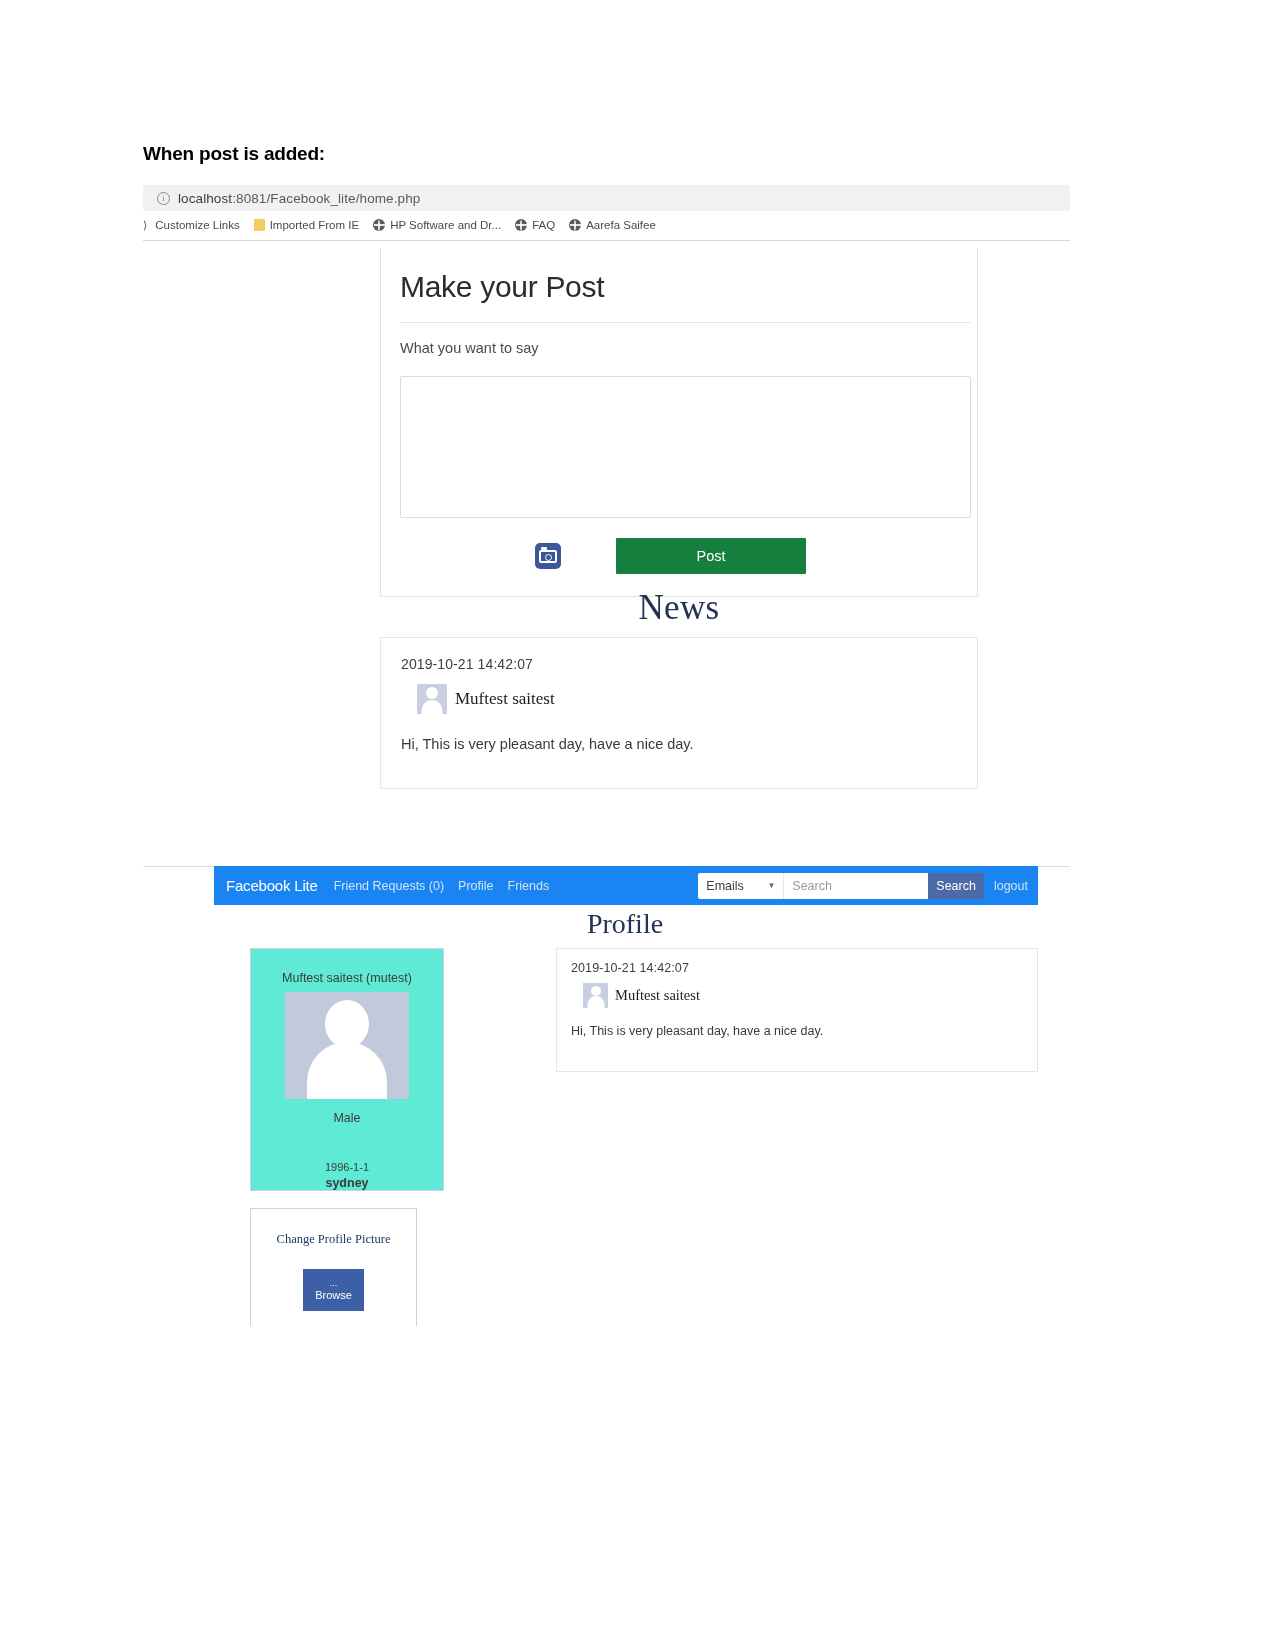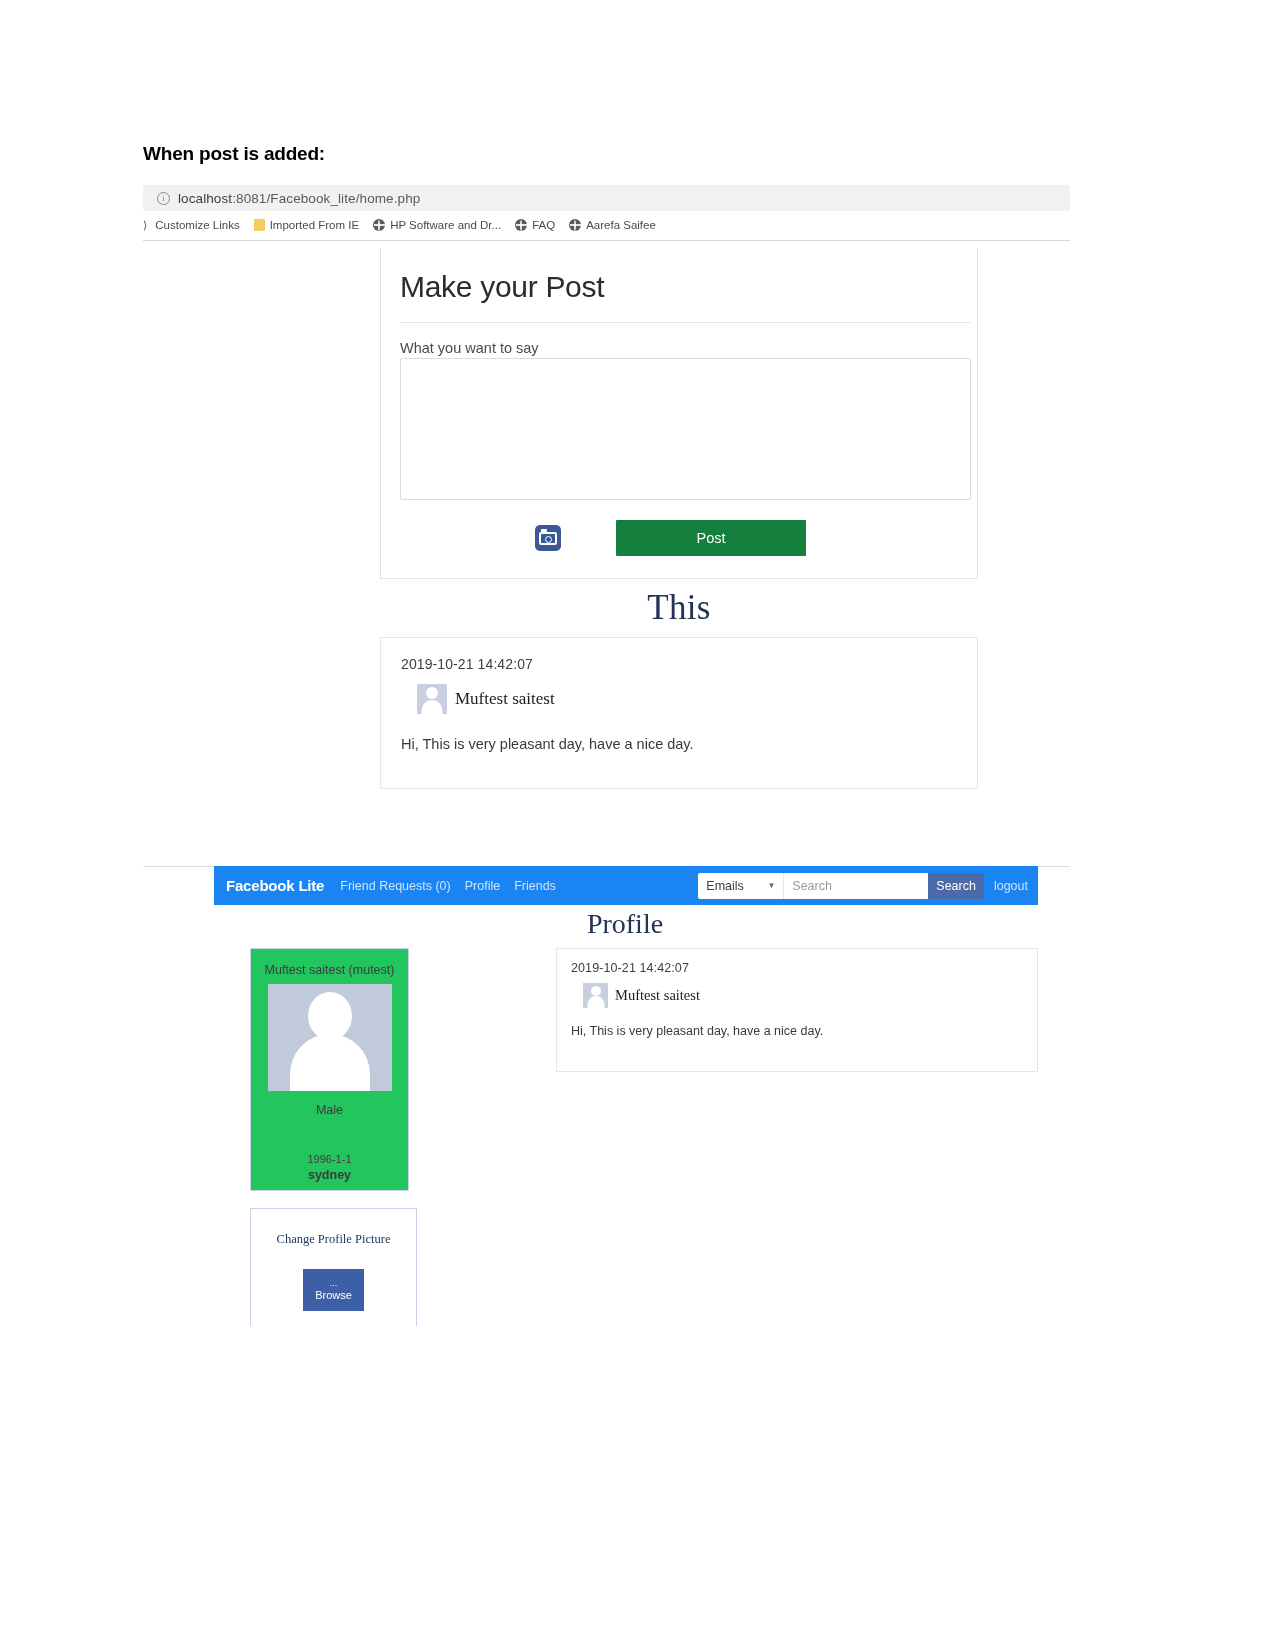--- a/index.html
+++ b/index.html
@@ -112,21 +112,21 @@
     letter-spacing: -0.3px;
   }
   .post-card .divider {
     border-bottom: 1px solid #e8e8e8;
     margin-top: 18px;
   }
   .field-label {
     font-size: 14.5px;
     color: #4a4a4a;
     margin-top: 17px;
-    margin-bottom: 2px;
+    margin-bottom: 20px;
   }
   .post-textarea {
     width: 100%;
     height: 142px;
     border: 1px solid #dcdcdc;
     border-radius: 2px;
     background: #fff;
     resize: none;
     font-family: "Liberation Sans", sans-serif;
     font-size: 14px;
@@ -267,21 +267,21 @@
     width: 824px;
     height: 39px;
     background: #1b84f3;
     display: flex;
     align-items: center;
     padding: 0 10px 0 12px;
   }
   .brand {
     color: #ffffff;
     font-size: 15px;
-    font-weight: bold;
+    font-weight: normal;
     margin-right: 16px;
     letter-spacing: -0.2px;
     cursor: pointer;
   }
   .nav-link {
     color: #cfe4fb;
     font-size: 12.5px;
     margin-right: 14px;
     cursor: pointer;
     white-space: nowrap;
@@ -351,26 +351,26 @@
     font-family: "Liberation Serif", serif;
     font-size: 28px;
     color: #223355;
   }
 
   
   .profile-card {
     position: absolute;
     left: 250px;
     top: 948px;
-    width: 159px;
+    width: 194px;
     height: 243px;
     border: 1px solid #c9d2e6;
-    background: #22c55e;
+    background: #5eead4;
     text-align: center;
-    padding-top: 14px;
+    padding-top: 22px;
   }
   .profile-name {
     font-size: 12.5px;
     color: #3c3c3c;
   }
   .avatar-lg {
     width: 124px;
     height: 107px;
     background: #c1cada;
     margin: 7px auto 0 auto;
@@ -507,21 +507,21 @@
   <div class="post-actions">
     <div class="camera-btn">
       <span class="flash"></span>
       <span class="body"></span>
       <span class="lens"></span>
     </div>
     <button class="post-btn">Post</button>
   </div>
 </div>
 
-<div class="news-title">This</div>
+<div class="news-title">News</div>
 <div class="news-post">
   <div class="post-time">2019-10-21 14:42:07</div>
   <div class="post-author-row">
     <span class="avatar-sm"></span>
     <span class="post-author">Muftest saitest</span>
   </div>
   <div class="post-body">Hi, This is very pleasant day, have a nice day.</div>
 </div>
 
 <div class="shot2-rule"></div>

